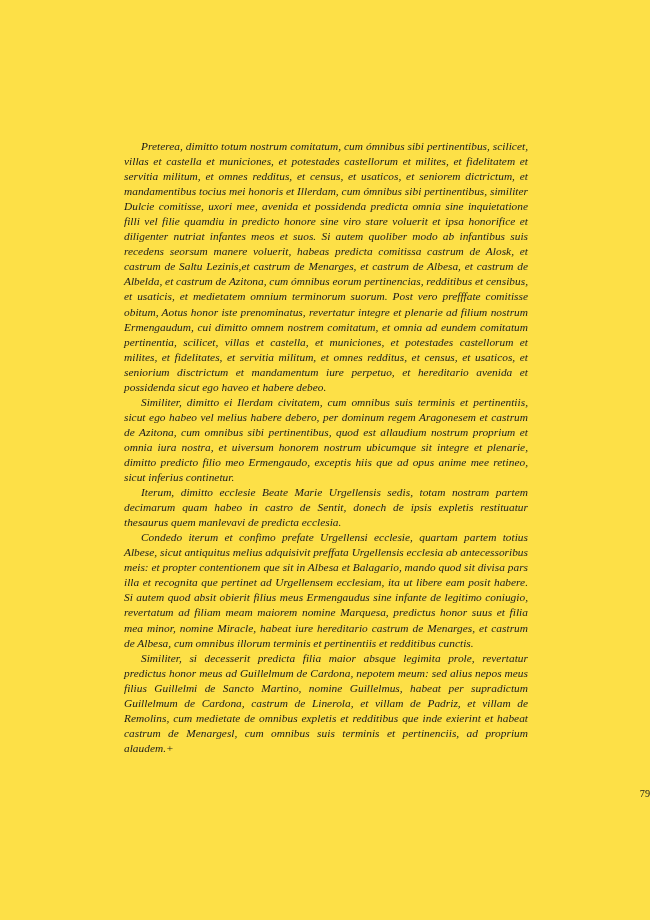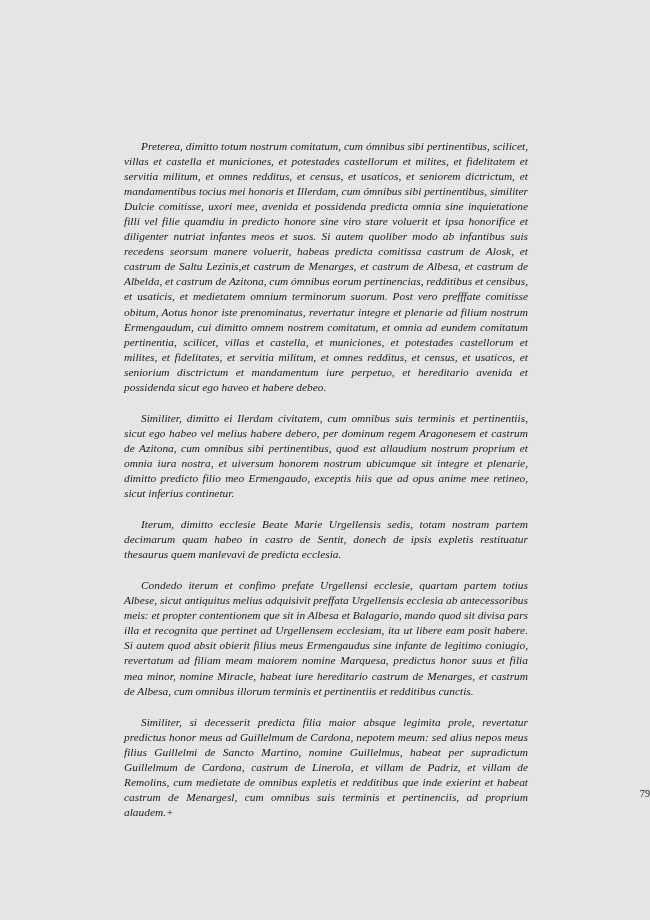--- a/index.html
+++ b/index.html
@@ -12,21 +12,21 @@
     width: 650px;
     height: 920px;
     overflow: hidden;
     font-family: "Liberation Serif", "DejaVu Serif", serif;
     color: #1a1a1a;
   }
   .page {
     position: relative;
     width: 650px;
     height: 920px;
-    background: #e5e5e5;
+    background: #fde047;
     box-sizing: border-box;
     padding-left: 29px;
   }
   .text-block {
     position: absolute;
     left: 124px;
     top: 139px;
     width: 404px;
   }
   .para {
@@ -36,21 +36,21 @@
     line-height: 15.05px;
     text-align: justify;
     text-align-last: left;
     text-indent: 17px;
     hyphens: none;
     word-spacing: -0.1px;
     letter-spacing: 0.02px;
     -webkit-font-smoothing: antialiased;
   }
   .para + .para {
-    margin-top: 16px;
+    margin-top: 0;
   }
   .para.last {
     text-align-last: left;
   }
   .folio {
     position: absolute;
     top: 788px;
     left: 0;
     width: 650px;
     text-align: right;

